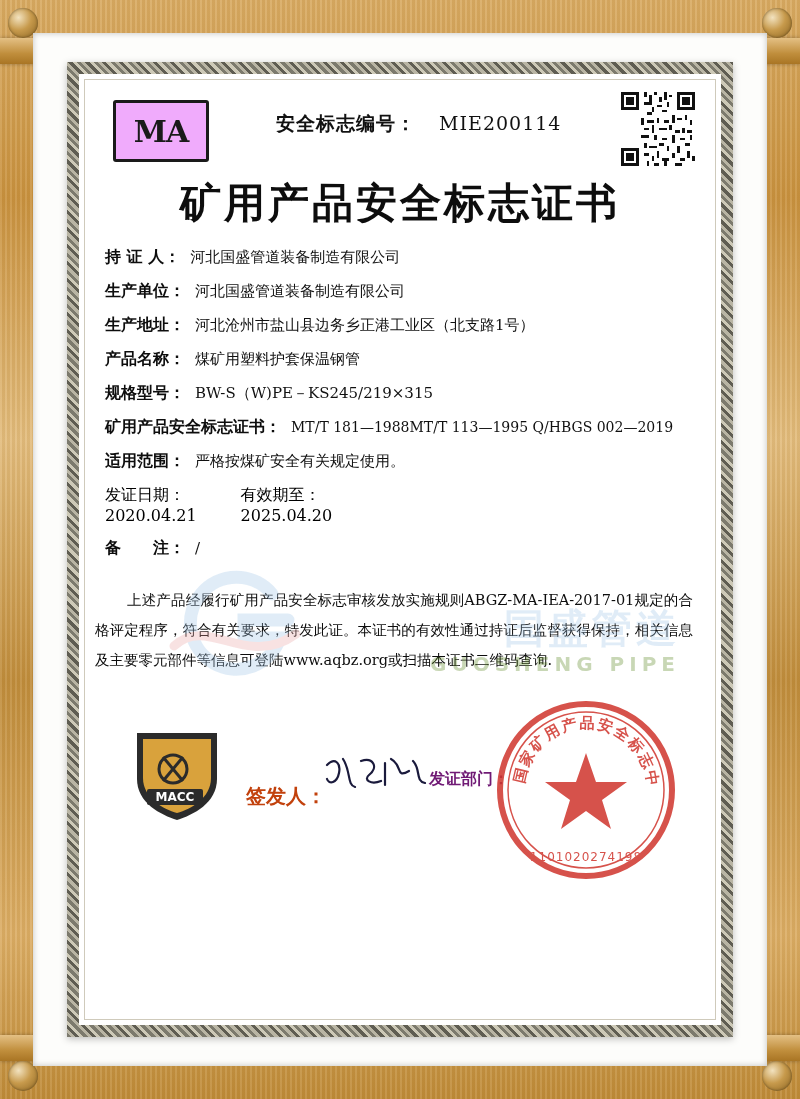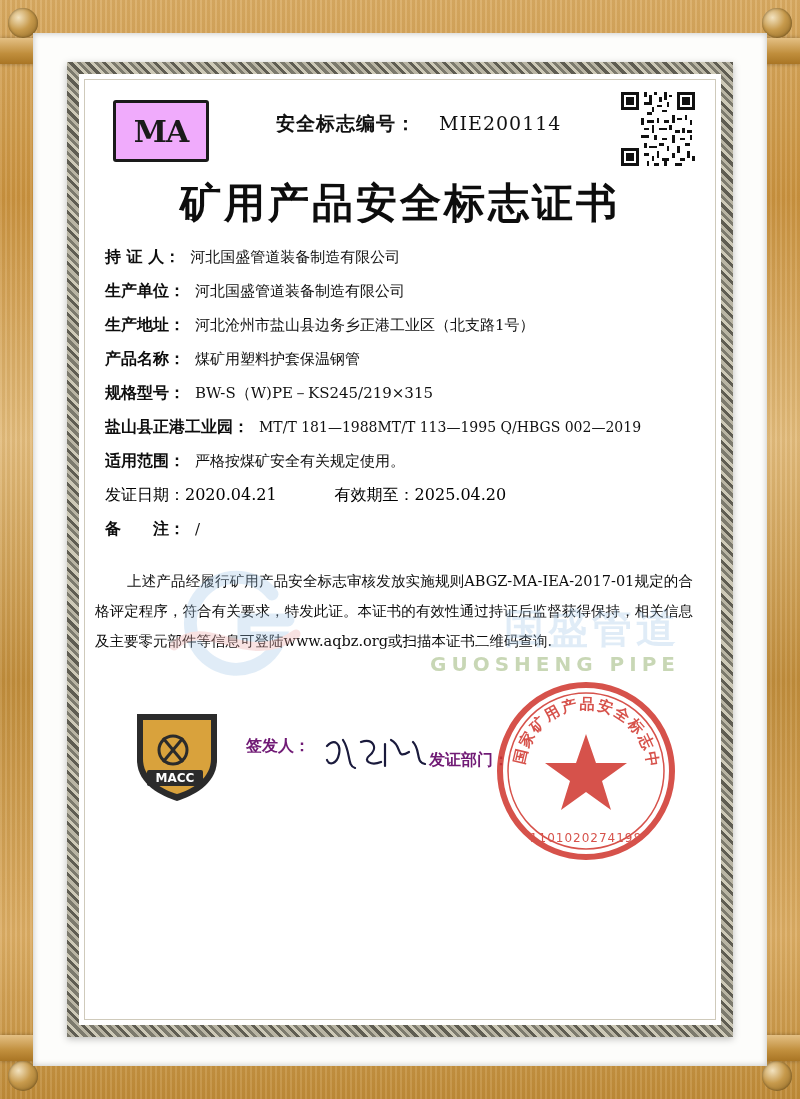--- a/index.html
+++ b/index.html
@@ -136,40 +136,40 @@
     font-family:"DejaVu Serif","Liberation Serif",serif;
   }
   .row .lbl{
     font-size:16px;font-weight:bold;color:#0d0d0d;white-space:nowrap;
   }
   .row .val{
     font-size:15px;color:#101010;margin-left:10px;text-align:right;
   }
   .row .val.small{font-size:14px;}
   .row2{display:flex;align-items:baseline;margin-bottom:13px;font-family:"DejaVu Serif","Liberation Serif",serif;}
-  .row2 .seg{display:flex;align-items:baseline;}
-  .row2 .seg.second{margin-left:58px;justify-content:flex-end;}
+  .row2 .seg{display:flex;align-items:baseline;flex-direction:column;}
+  .row2 .seg.second{margin-left:44px;justify-content:flex-end;}
 
   
   .para{
     margin:26px 16px 0 4px;
     font-family:"DejaVu Serif","Liberation Serif",serif;
     font-size:14.5px;line-height:30px;color:#0d0d0d;text-align:justify;
     text-indent:32px;
   }
 
   
   .sig-area{position:relative;height:190px;margin-top:24px;}
   .macc{
     position:absolute;left:42px;top:28px;width:88px;height:96px;
   }
   .sign-label{
-    position:absolute;left:155px;top:56px;
-    font-family:"DejaVu Serif","Liberation Serif",serif;
-    font-size:16px;font-weight:bold;color:#701a75;
+    position:absolute;left:155px;top:84px;
+    font-family:"DejaVu Serif","Liberation Serif",serif;
+    font-size:20px;font-weight:bold;color:#c2410c;
   }
   .sign-script{
     position:absolute;left:230px;top:52px;width:110px;height:44px;
   }
   .dept-label{
     position:absolute;left:338px;top:70px;
     font-family:"DejaVu Serif","Liberation Serif",serif;
     font-size:16px;font-weight:bold;color:#701a75;
   }
   .seal{
@@ -307,21 +307,21 @@
       </div>
       <div class="row">
         <span class="lbl">产品名称：</span>
         <span class="val">煤矿用塑料护套保温钢管</span>
       </div>
       <div class="row">
         <span class="lbl">规格型号：</span>
         <span class="val">BW-S（W)PE－KS245/219×315</span>
       </div>
       <div class="row">
-        <span class="lbl">盐山县正港工业园：</span>
+        <span class="lbl">矿用产品安全标志证书：</span>
         <span class="val small">MT/T 181—1988MT/T 113—1995 Q/HBGS 002—2019</span>
       </div>
       <div class="row">
         <span class="lbl">适用范围：</span>
         <span class="val">严格按煤矿安全有关规定使用。</span>
       </div>
 
       <div class="row2">
         <span class="seg">
           <span class="lbl">发证日期：</span>

